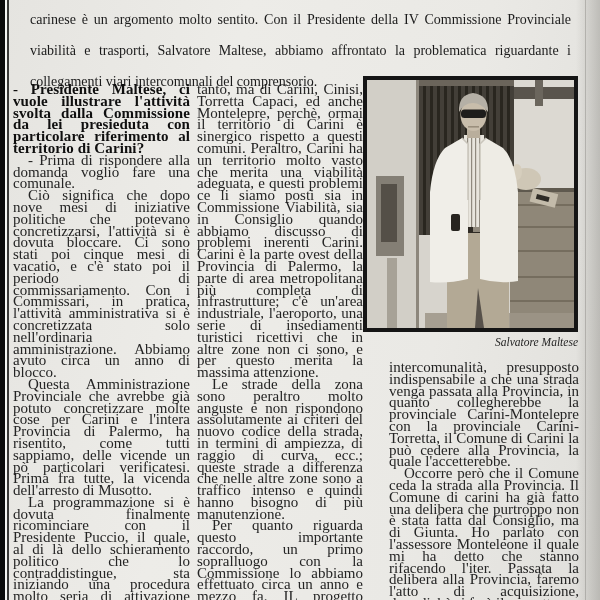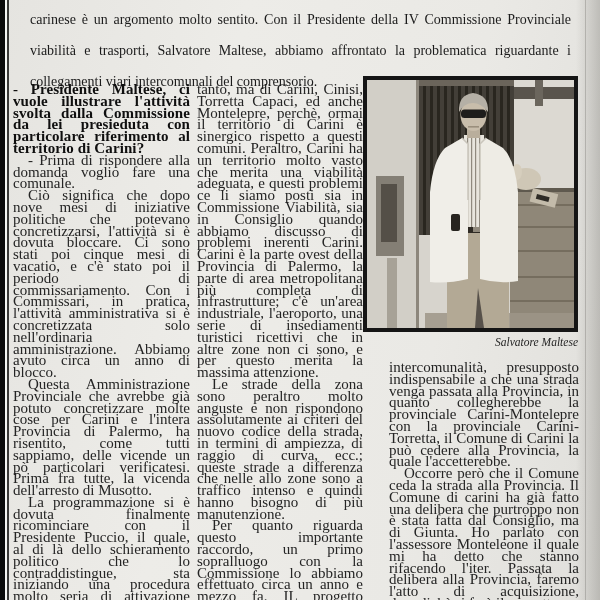--- a/index.html
+++ b/index.html
@@ -69,21 +69,21 @@
 
   <div class="col col-left">
       <p class="bold">- Presidente Maltese, ci vuole illustrare l'attività svolta dalla Commissione da lei presieduta con particolare riferimento al territorio di Carini?</p>
       <p class="indent">- Prima di rispondere alla domanda voglio fare una comunale.</p>
       <p class="indent">Ciò significa che dopo nove mesi di iniziative politiche che potevano concretizzarsi, l'attività si è dovuta bloccare. Ci sono stati poi cinque mesi di vacatio, e c'è stato poi il periodo di commissariamento. Con i Commissari, in pratica, l'attività amministrativa si è concretizzata solo nell'ordinaria amministrazione. Abbiamo avuto circa un anno di blocco.</p>
       <p class="indent">Questa Amministrazione Provinciale che avrebbe già potuto concretizzare molte cose per Carini e l'intera Provincia di Palermo, ha risentito, come tutti sappiamo, delle vicende un pò particolari verificatesi. Prima fra tutte, la vicenda dell'arresto di Musotto.</p>
       <p class="indent">La programmazione si è dovuta finalmente ricominciare con il Presidente Puccio, il quale, al di là dello schieramento politico che lo contraddistingue, sta iniziando una procedura molto seria di attivazione della programmazione precedente. Questo ho il dovere di dirlo, perchè, mi pare peraltro, che tra Consiglio Provinciale e Giunta si sta attivando un confronto molto serio nei contenuti e nei valori, e questo, secondo me è positivo. Puccio, peraltro, rispetto a quello che si poteva pensare, quotidianamente, non solo informa il Consiglio, ma tenta di creare un raccordo di analisi e di valutazioni di fatti con l'intero Consiglio Provinciale e con tutte le forze politiche presenti in seno al Consiglio, fermo restando poi, che nel dibattito d'aula avviene lo scontro nella metodologia per la risoluzione dei problemi.</p>
     </div>
   <div class="col col-mid">
       <p>tanto, ma di Carini, Cinisi, Torretta Capaci, ed anche Montelepre, perchè, ormai il territorio di Carini è sinergico rispetto a questi comuni. Peraltro, Carini ha un territorio molto vasto che merita una viabilità adeguata, e questi problemi ce li siamo posti sia in Commissione Viabilità, sia in Consiglio quando abbiamo discusso di problemi inerenti Carini. Carini è la parte ovest della Provincia di Palermo, la parte di area metropolitana più completa di infrastrutture; c'è un'area industriale, l'aeroporto, una serie di insediamenti turistici ricettivi che in altre zone non ci sono, e per questo merita la massima attenzione.</p>
-      <p class="indent">Le strade della zona sono peraltro molto anguste e non rispondono assolutamente ai criteri del nuovo codice della strada, in termini di ampiezza, di raggio di curva, ecc.; queste strade a differenza che nelle allo zone sono a traffico intenso e quindi hanno bisogno di più manutenzione.</p>
+      <p class="indent">Le strade della zona sono peraltro molto anguste e non rispondono assolutamente ai criteri del nuovo codice della strada, in termini di ampiezza, di raggio di curva, ecc.; queste strade a differenza che nelle altre zone sono a traffico intenso e quindi hanno bisogno di più manutenzione.</p>
       <p class="indent">Per quanto riguarda questo importante raccordo, un primo sopralluogo con la Commissione lo abbiamo effettuato circa un anno e mezzo fa. IL progetto prevedeva un percorso che partiva da contrada Mascali fino a un collegamento con quella strada che allo stato attuale è una specie di discarica pubblica, quella che si diparte dalla Carini-Torretta e che sale. Si trattava di collegare questa strada con la zona di Mascali. La Soprintendenza ai monumenti ha però bocciato il progetto.</p>
     </div>
 
   <figure class="photo-frame">
     <svg viewBox="0 0 207 248" aria-hidden="true">
 
       <rect x="0" y="0" width="207" height="248" fill="#d7d4cd"></rect>
       <rect x="0" y="0" width="52" height="248" fill="#d2cfc7"></rect>
 
       <rect x="9" y="96" width="28" height="80" fill="#6e685e" opacity="0.78"></rect>

